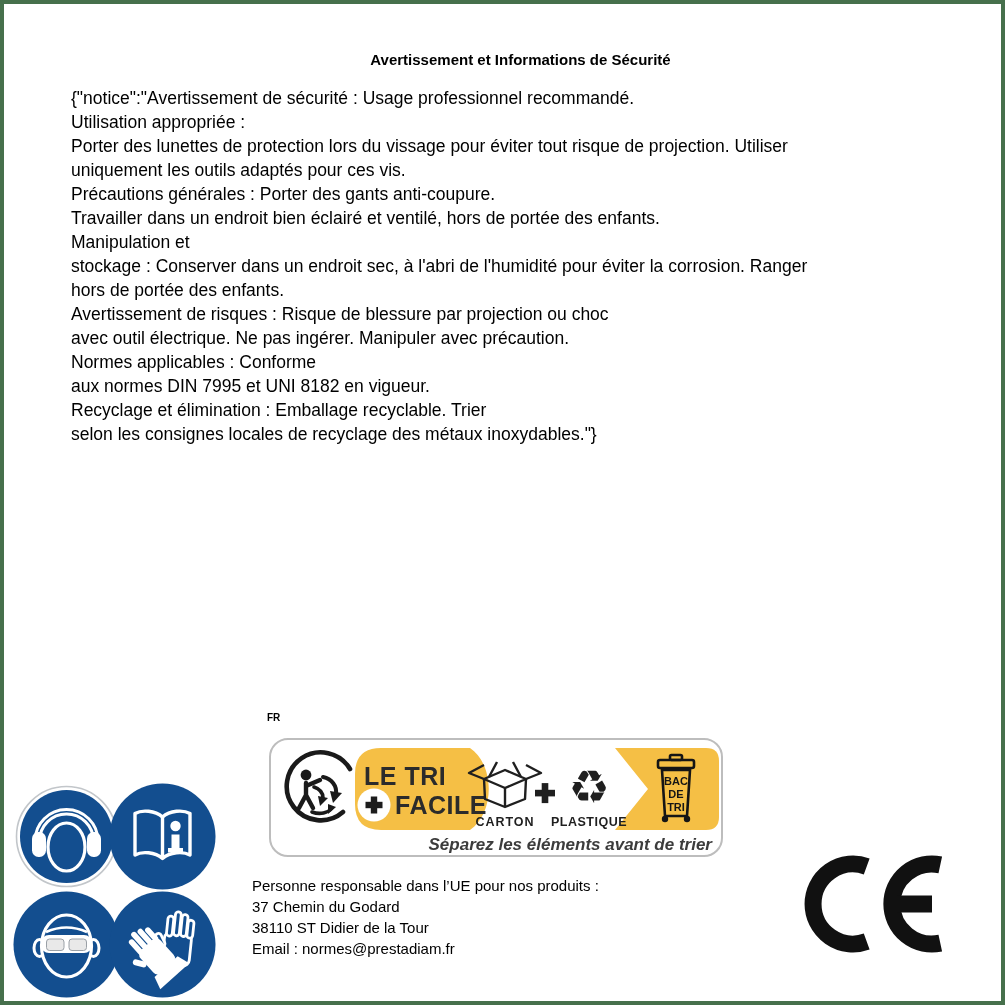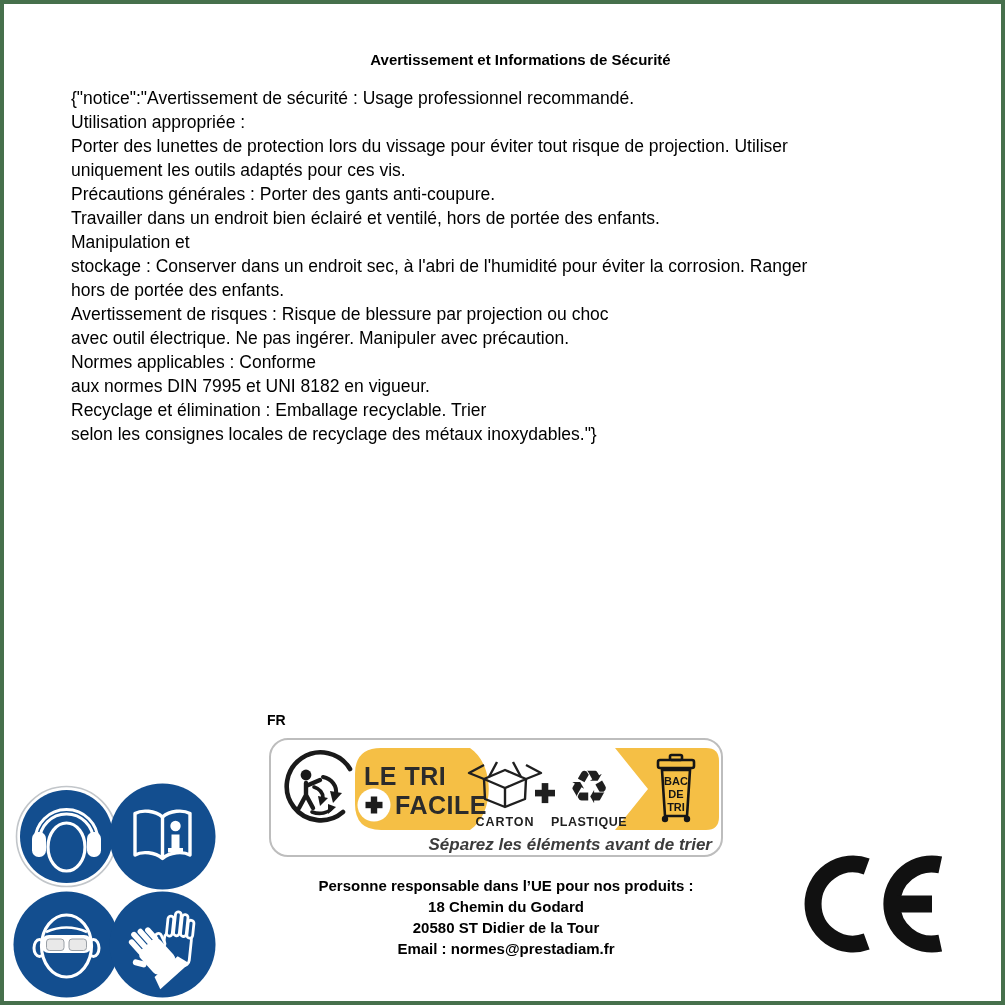--- a/index.html
+++ b/index.html
@@ -11,25 +11,25 @@
   .page-title{
     position:absolute;top:29px;left:0;width:997px;text-align:center;
     font-size:15px;font-weight:bold;margin:18px;
   }
   .notice-text{
     position:absolute;left:67px;top:82px;width:885px;
     font-size:17.5px;line-height:24px;white-space:pre-line;
   }
   .icon-abs{position:absolute;}
   .fr-code{
-    position:absolute;left:263px;top:708px;font-size:14px;font-weight:bold;
+    position:absolute;left:263px;top:708px;font-size:10px;font-weight:bold;
   }
   .address-block{
-    position:absolute;left:248px;top:871px;width:508px;text-align:center;
-    font-size:15px;font-weight:bold;line-height:21px;
+    position:absolute;left:248px;top:871px;width:508px;text-align:left;
+    font-size:15px;font-weight:normal;line-height:21px;
   }
   svg text{font-family:"Liberation Sans", sans-serif;}
 </style>
 </head>
 <body>
 
 <h1 class="page-title">Avertissement et Informations de Sécurité</h1>
 
 <div class="notice-text">{"notice":"Avertissement de sécurité : Usage professionnel recommandé.
 Utilisation appropriée :
@@ -155,22 +155,22 @@
   </g>
   <text x="408" y="50" font-size="11" font-weight="bold" fill="#151515" text-anchor="middle">BAC</text>
   <text x="408" y="63" font-size="11" font-weight="bold" fill="#151515" text-anchor="middle">DE</text>
   <text x="408" y="76" font-size="11" font-weight="bold" fill="#151515" text-anchor="middle">TRI</text>
 
   <text x="444" y="115" font-size="17" font-weight="bold" font-style="italic" fill="#3c3c3c" text-anchor="end">Séparez les éléments avant de trier</text>
 </svg>
 
 <div class="address-block">
   <div>Personne responsable dans l’UE pour nos produits :</div>
-  <div>18 Chemin du Godard</div>
-  <div>20580 ST Didier de la Tour</div>
+  <div>37 Chemin du Godard</div>
+  <div>38110 ST Didier de la Tour</div>
   <div>Email : normes@prestadiam.fr</div>
 </div>
 
 <svg class="icon-abs" style="left:797px;top:843px" width="162" height="114" viewBox="0 0 162 114" aria-label="CE">
   <g stroke="#111" stroke-width="17" fill="none">
     <path d="M65.7,19.4 A40,40 0 1 0 65.7,94.6"></path>
     <path d="M139.3,17.9 A40,40 0 1 0 139.3,96.1"></path>
     <path d="M96,57 H131"></path>
   </g>
 </svg>

